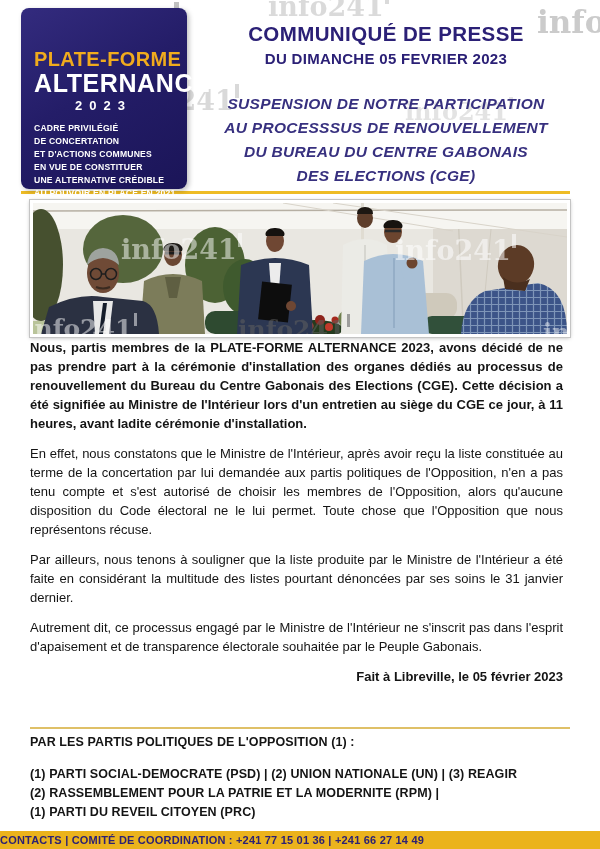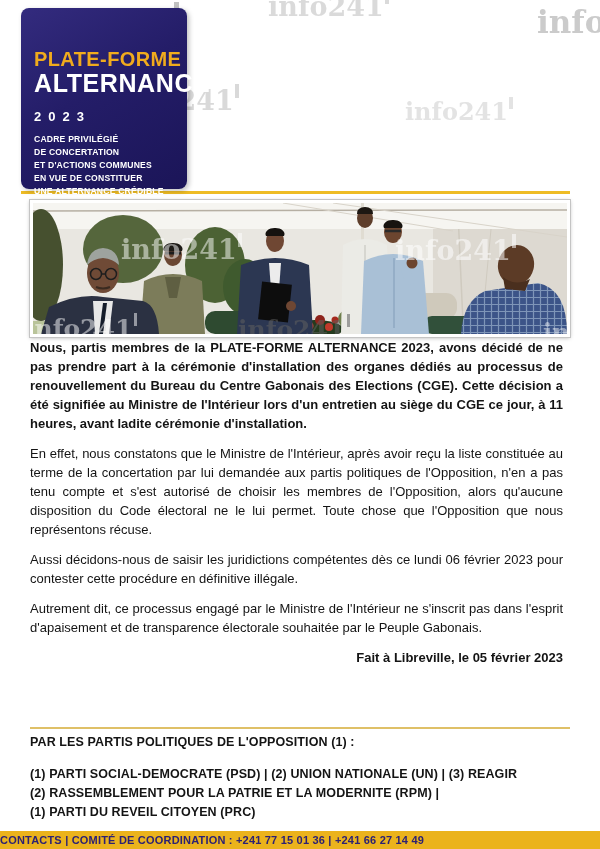--- a/index.html
+++ b/index.html
@@ -21,21 +21,21 @@
   .pw3{left:-8px;top:110px;font-size:25px;color:#ffffff;opacity:.5;}
   .pw4{left:205px;top:111px;font-size:25px;color:#5f5f5f;opacity:.55;}
   .pw5{left:510px;top:115px;font-size:24px;color:#ffffff;opacity:.45;}
 
   
   .logo-box{position:absolute;left:21px;top:8px;width:166px;height:181px;z-index:4;
     background:linear-gradient(150deg,#332b7e 0%,#241d68 45%,#1b1558 100%);
     border-radius:8px;box-shadow:2px 2px 5px rgba(0,0,0,.25);padding:40px 0 0 13px;box-sizing:border-box;}
   .logo-title1{color:#f0ab1d;font-size:20px;font-weight:800;letter-spacing:.4px;line-height:22px;}
   .logo-title2{color:#ffffff;font-size:25px;font-weight:800;letter-spacing:.6px;line-height:27px;}
-  .logo-year{color:#ffffff;font-size:13px;font-weight:bold;letter-spacing:7px;text-align:left;padding-right:14px;line-height:15px;margin-top:12px;}
+  .logo-year{color:#ffffff;font-size:13px;font-weight:bold;letter-spacing:7px;text-align:center;padding-right:14px;line-height:15px;margin-top:1px;}
   .logo-tagline{margin-top:9px;color:#ffffff;font-size:8.6px;font-weight:bold;line-height:13px;letter-spacing:.2px;}
 
   
   .header-block{position:absolute;left:192px;top:22px;width:388px;text-align:center;z-index:2;}
   .kicker{color:#2b2076;font-size:20.5px;font-weight:800;letter-spacing:.4px;line-height:24px;}
   .date-line{color:#2b2076;font-size:15px;font-weight:800;letter-spacing:.3px;line-height:19px;margin-top:3px;}
   .doc-title{margin-top:24px;color:#37307f;font-size:15.5px;font-weight:600;font-style:italic;line-height:24px;letter-spacing:.3px;}
 
   .gold-line{position:absolute;left:21px;top:191px;width:549px;height:3px;background:#eebc25;z-index:2;}
 
@@ -75,25 +75,35 @@
 
   <div class="logo-box">
     <div class="logo-title1">PLATE-FORME</div>
     <div class="logo-title2">ALTERNANCE</div>
     <div class="logo-year">2023</div>
     <div class="logo-tagline">
       <div>CADRE PRIVILÉGIÉ</div>
       <div>DE CONCERTATION</div>
       <div>ET D'ACTIONS COMMUNES</div>
       <div>EN VUE DE CONSTITUER</div>
-      <div>UNE ALTERNANCE CRÉDIBLE</div>
+      <div>UNE ALTERNATIVE CRÉDIBLE</div>
       <div>AU POUVOIR EN PLACE EN 2021.</div>
     </div>
   </div>
 
+  <div class="header-block">
+    <div class="kicker">COMMUNIQUÉ DE PRESSE</div>
+    <div class="date-line">DU DIMANCHE 05 FEVRIER 2023</div>
+    <div class="doc-title">
+      <div>SUSPENSION DE NOTRE PARTICIPATION</div>
+      <div>AU PROCESSSUS DE RENOUVELLEMENT</div>
+      <div>DU BUREAU DU CENTRE GABONAIS</div>
+      <div>DES ELECTIONS (CGE)</div>
+    </div>
+  </div>
 
   <div class="gold-line"></div>
 
   <div class="photo-frame">
     <svg width="534" height="131" viewBox="0 0 534 131">
 
       <rect x="0" y="0" width="534" height="131" fill="#e9e7e1"></rect>
       <rect x="400" y="0" width="134" height="131" fill="#ddd9d1"></rect>
       <line x1="425" y1="10" x2="430" y2="120" stroke="#cfcabf" stroke-width="1.5"></line>
       <line x1="460" y1="5" x2="452" y2="90" stroke="#cfcabf" stroke-width="1"></line>
@@ -172,21 +182,21 @@
     <span class="pw pw1">info241</span>
     <span class="pw pw2">info241</span>
     <span class="pw pw3">info241</span>
     <span class="pw pw4">info241</span>
     <span class="pw pw5">info241</span>
   </div>
 
   <div class="body-text">
     <p class="b">Nous, partis membres de la PLATE-FORME ALTERNANCE 2023, avons décidé de ne pas prendre part à la cérémonie d'installation des organes dédiés au processus de renouvellement du Bureau du Centre Gabonais des Elections (CGE). Cette décision a été signifiée au Ministre de l'Intérieur lors d'un entretien au siège du CGE ce jour, à 11 heures, avant ladite cérémonie d'installation.</p>
     <p>En effet, nous constatons que le Ministre de l'Intérieur, après avoir reçu la liste constituée au terme de la concertation par lui demandée aux partis politiques de l'Opposition, n'en a pas tenu compte et s'est autorisé de choisir les membres de l'Opposition, alors qu'aucune disposition du Code électoral ne le lui permet. Toute chose que l'Opposition que nous représentons récuse.</p>
-    <p>Aussi décidons-nous de saisir les juridictions compétentes dès ce lundi 06 février 2023 pour contester cette procédure en définitive illégale.</p>
+    <p>Par ailleurs, nous tenons à souligner que la liste produite par le Ministre de l'Intérieur a été faite en considérant la multitude des listes pourtant dénoncées par ses soins le 31 janvier dernier.</p>
     <p>Autrement dit, ce processus engagé par le Ministre de l'Intérieur ne s'inscrit pas dans l'esprit d'apaisement et de transparence électorale souhaitée par le Peuple Gabonais.</p>
     <p class="dateline">Fait à Libreville, le 05 février 2023</p>
   </div>
 
   <div class="gold-line2"></div>
 
   <div class="signatories">
     <div class="sig-heading">PAR LES PARTIS POLITIQUES DE L'OPPOSITION (1) :</div>
     <div class="sig-lines">
       <div>(1) PARTI SOCIAL-DEMOCRATE (PSD) |  (2) UNION NATIONALE (UN) | (3) REAGIR</div>

